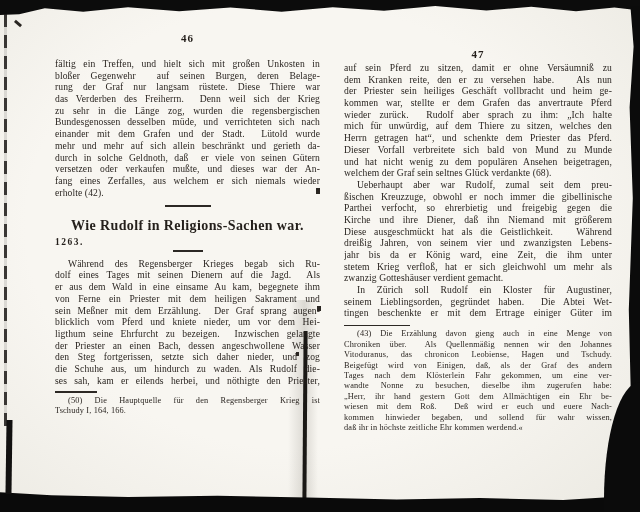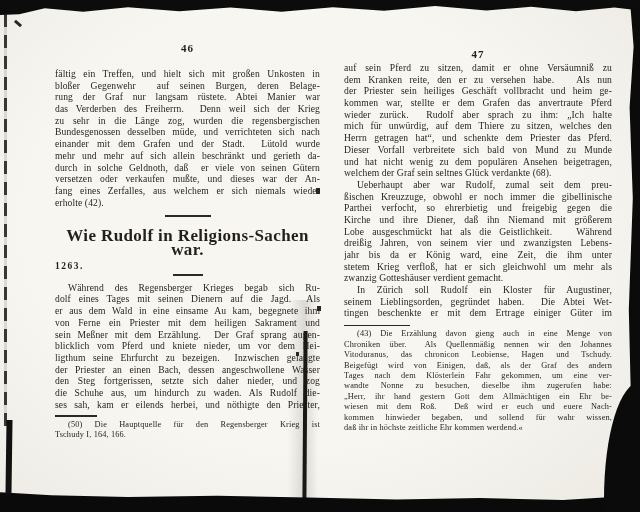--- a/index.html
+++ b/index.html
@@ -25,35 +25,35 @@
     background:#1a1815; transform:rotate(.4deg); }
   .gutter-shade { position:absolute; left:288px; top:300px; height:200px; width:30px;
     background: linear-gradient(90deg, rgba(90,85,75,0) 0%, rgba(90,85,75,.18) 55%, rgba(90,85,75,0) 100%); }
   .speck { position:absolute; background:#2a2622; }
   .speck.s1 { left:316px; top:188px; width:4px; height:6px; }
   .speck.s2 { left:317px; top:306px; width:4px; height:5px; }
   .speck.s3 { left:296px; top:352px; width:3px; height:4px; }
   .speck.s4 { left:14px;  top:22px;  width:8px; height:3px; transform:rotate(40deg); }
   
   .page { position:absolute; }
-  .page-left  { left:55px;  top:42px; width:265px; }
+  .page-left  { left:55px;  top:32px; width:265px; }
   .page-right { left:344px; top:48px; width:268px; }
   .pagenum { text-align:center; font-weight:bold; font-size:11px; height:14px; letter-spacing:1px; }
   .page-left  .pagenum { margin-bottom:12px; }
   .page-right .pagenum { }
   .para { width:100%; }
   .para .line {
     font-size:9.6px; line-height:11.7px; height:11.7px; overflow:hidden; white-space:pre;
     text-align:justify; text-align-last:justify; letter-spacing:.1px;
   }
   .para.endleft .line:last-child { text-align-last:left; }
   .para.indent .line:first-child { text-indent:13px; }
   .fn .line { font-size:8.3px; line-height:10.4px; height:10.4px; letter-spacing:.15px; }
   .divider { width:46px; height:2px; background:#2c2824; margin:7px auto 6px auto; }
-  .heading { text-align:center; font-weight:bold; font-size:17px; line-height:14px; letter-spacing:.4px; margin-top:12px; }
+  .heading { text-align:center; font-weight:bold; font-size:14px; line-height:14px; letter-spacing:.4px; margin-top:12px; }
   .chapdate { text-align:left; font-weight:bold; font-size:9.5px; line-height:12px; letter-spacing:1.5px; margin-top:3px;font-family:Liberation Serif, serif; }
   .date-rule { width:30px; height:1.5px; background:#2c2824; margin:2px auto 6px auto; }
   .fn-rule { width:42px; height:1.3px; background:#2c2824; margin:5px 0 3px 0; }
   .page-right .fn-rule { width:66px; margin-top:6px; }
   .page-left .para.body2 { margin-top:1px; }
 </style>
 </head>
 <body>
 
 <div class="scan">
@@ -64,21 +64,21 @@
   <div class="speck s2"></div>
   <div class="speck s3"></div>
   <div class="speck s4"></div>
 
   <div class="page page-left">
     <div class="pagenum">46</div>
 
     <div class="para endleft">
         <div class="line">fältig ein Treffen, und hielt sich mit großen Unkosten in</div>
         <div class="line">bloßer Gegenwehr  auf seinen Burgen, deren Belage-</div>
-        <div class="line">rung der Graf nur langsam rüstete. Abtei Manier war</div>
+        <div class="line">rung der Graf nur langsam rüstete. Diese Thiere war</div>
         <div class="line">das Verderben des Freiherrn.  Denn weil sich der Krieg</div>
         <div class="line">zu sehr in die Länge zog, wurden die regensbergischen</div>
         <div class="line">Bundesgenossen desselben müde, und verrichteten sich nach</div>
         <div class="line">einander mit dem Grafen und der Stadt.  Lütold wurde</div>
         <div class="line">mehr und mehr auf sich allein beschränkt und gerieth da-</div>
         <div class="line">durch in solche Geldnoth, daß  er viele von seinen Gütern</div>
         <div class="line">versetzen oder verkaufen mußte, und dieses war der An-</div>
         <div class="line">fang eines Zerfalles, aus welchem er sich niemals wieder</div>
         <div class="line">erholte (42).</div>
       </div>
@@ -124,21 +124,21 @@
         <div class="line">Dieser Vorfall verbreitete sich bald von Mund zu Munde</div>
         <div class="line">und hat nicht wenig zu dem populären Ansehen beigetragen,</div>
         <div class="line">welchem der Graf sein seltnes Glück verdankte (68).</div>
       </div>
 
     <div class="para indent endleft">
         <div class="line">Ueberhaupt aber war Rudolf, zumal seit dem preu-</div>
         <div class="line">ßischen Kreuzzuge, obwohl er noch immer die gibellinische</div>
         <div class="line">Parthei verfocht, so ehrerbietig und freigebig gegen die</div>
         <div class="line">Kirche und ihre Diener, daß ihn Niemand mit größerem</div>
-        <div class="line">Lobe ausgeschmückt hat als die Geistlichkeit.   Während</div>
+        <div class="line">Diese ausgeschmückt hat als die Geistlichkeit.   Während</div>
         <div class="line">dreißig Jahren, von seinem vier und zwanzigsten Lebens-</div>
         <div class="line">jahr bis da er König ward, eine Zeit, die ihm unter</div>
         <div class="line">stetem Krieg verfloß, hat er sich gleichwohl um mehr als</div>
         <div class="line">zwanzig Gotteshäuser verdient gemacht.</div>
       </div>
 
     <div class="para indent">
         <div class="line">In Zürich soll Rudolf ein Kloster für Augustiner,</div>
         <div class="line">seinem Lieblingsorden, gegründet haben.  Die Abtei Wet-</div>
         <div class="line">tingen beschenkte er mit dem Ertrage einiger Güter im</div>

